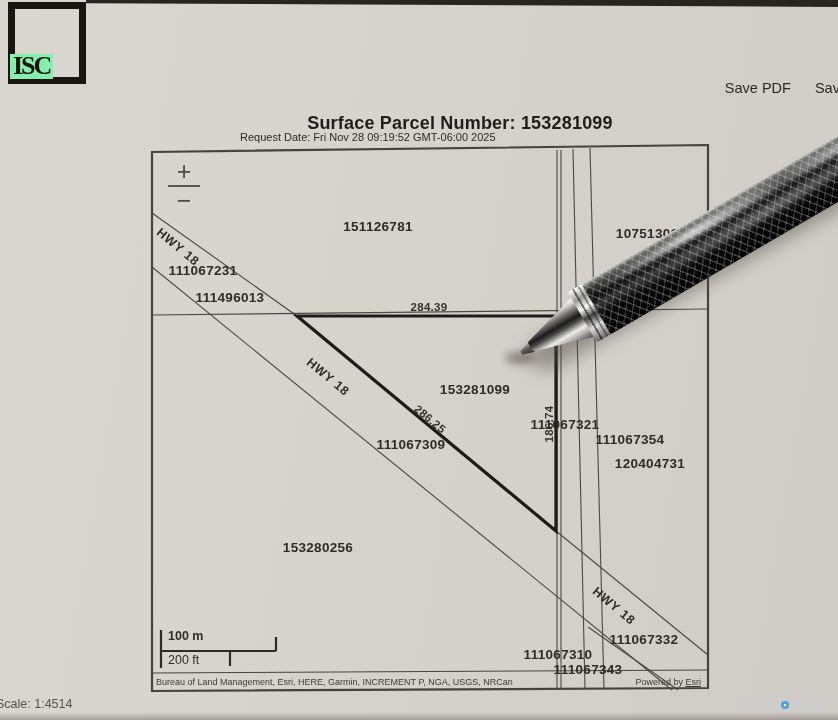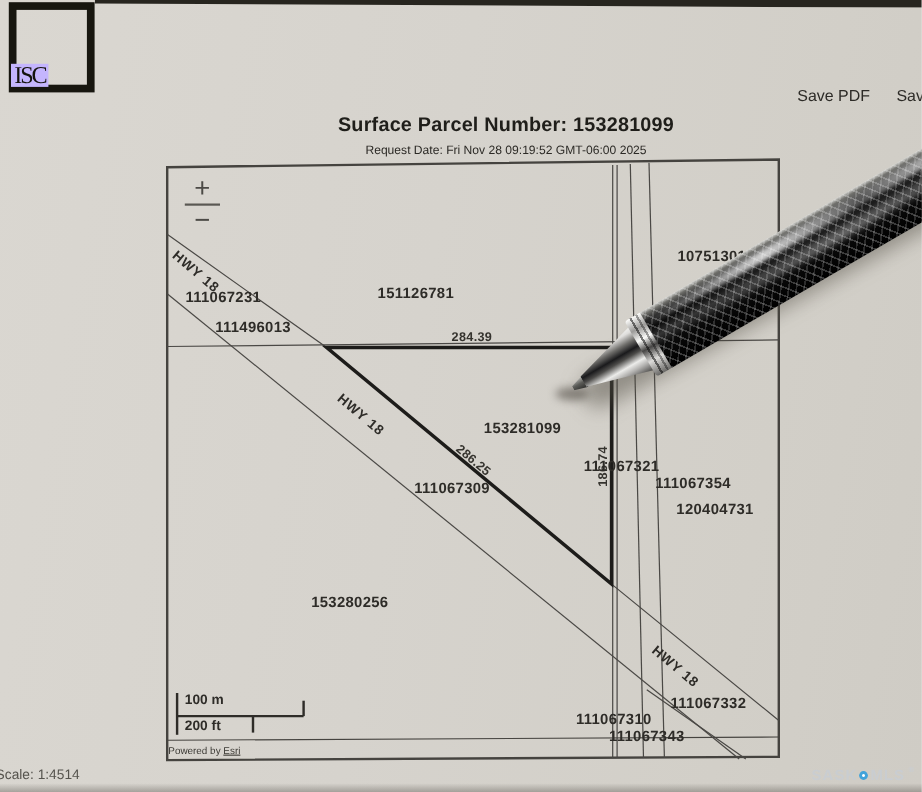--- a/index.html
+++ b/index.html
@@ -10,54 +10,54 @@
   }
   
   .top-strip{position:absolute;left:86px;top:0;width:752px;height:7px;background:#27251f;
     clip-path:polygon(0 0,100% 0,100% 100%,0 45%);z-index:5;}
   .bottom-fade{position:absolute;left:0;bottom:0;width:100%;height:8px;
     background:linear-gradient(to bottom,rgba(0,0,0,0),rgba(70,66,60,.35));z-index:5;}
 
   
   .logo{position:absolute;left:8px;top:2px;width:64px;height:68px;border:7px solid #17160f;z-index:6;}
   .logo-text{position:absolute;left:-5px;bottom:-2px;font-family:"Liberation Serif",serif;
-    font-weight:normal;font-size:22px;letter-spacing:-2px;color:#14130d;
-    background:#c4b5fd;padding:0 3px;line-height:.95;}
+    font-weight:bold;font-size:26px;letter-spacing:-2px;color:#14130d;
+    background:#86efac;padding:0 3px;line-height:.95;}
 
   
   .toolbar{position:absolute;right:0;top:80px;z-index:6;display:flex;gap:24px;}
   .tool-btn{font-size:14.5px;color:#2d2b27;cursor:pointer;white-space:nowrap;}
   .tool-btn:last-child{margin-right:-10px;}
 
-  .page-title{position:absolute;left:240px;top:103px;width:440px;text-align:center;
+  .page-title{position:absolute;left:240px;top:113px;width:440px;text-align:center;
     font-size:18px;font-weight:bold;color:#1f1e1a;letter-spacing:.2px;z-index:6;}
-  .req-date{position:absolute;left:240px;top:131px;width:440px;text-align:center;
+  .req-date{position:absolute;left:240px;top:131px;width:440px;text-align:left;
     font-size:11px;color:#2c2a26;z-index:6;}
 
   svg.map-lines{position:absolute;left:0;top:0;z-index:8;}
 
   
   .zoom-ctl{position:absolute;left:167px;top:160px;width:34px;height:58px;z-index:12;
     color:#4c4a46;text-align:center;}
   .zoom-btn{font-size:25px;line-height:22px;height:22px;cursor:pointer;font-weight:normal;}
   .zoom-div{border-top:2px solid #5a5853;width:32px;margin:3px auto 2px auto;}
 
   
   .map-label{position:absolute;white-space:nowrap;color:#2e2c28;z-index:10;}
   .map-label.parcel{font-size:13.5px;font-weight:bold;letter-spacing:.3px;}
   .map-label.dim{font-size:11.5px;font-weight:bold;letter-spacing:.3px;color:#35332e;}
   .map-label.hwy{font-size:12.5px;font-weight:bold;letter-spacing:.8px;}
 
   .scale-metric{position:absolute;left:168px;top:629px;font-size:12.5px;font-weight:bold;color:#2e2c28;z-index:10;}
-  .scale-imperial{position:absolute;left:168px;top:653px;font-size:12.5px;font-weight:bold;color:#2e2c28;z-index:10;text-align:center;}
+  .scale-imperial{position:absolute;left:168px;top:653px;font-size:12.5px;font-weight:normal;color:#2e2c28;z-index:10;text-align:center;}
 
   .attrib{position:absolute;left:153px;top:674px;width:554px;height:15px;z-index:10;
     display:flex;justify-content:space-between;align-items:center;font-size:9px;color:#3d3b36;}
   .attrib .src{padding-left:3px;}
-  .attrib .pow{padding-right:21px;}
+  .attrib .pow{padding-right:6px;}
   .attrib .pow u{text-decoration:underline;}
 
   .footer-scale{position:absolute;left:-4px;top:697px;font-size:12.5px;color:#55534d;z-index:6;}
   .watermark{position:absolute;right:6px;top:697px;z-index:6;font-size:13.5px;font-weight:bold;
     letter-spacing:1px;color:#c9cdd1;display:flex;align-items:center;gap:2px;}
   .wm-dot{width:8px;height:8px;border-radius:50%;display:inline-block;
     background:radial-gradient(circle at 50% 50%, #ffffff 0 15%, #41a3da 30% 100%);}
   .wm-reg{font-size:7px;vertical-align:super;color:#c9cdd1;margin-left:1px;align-self:flex-start;}
 
   
@@ -138,21 +138,21 @@
   <path d="M152,673 L708,670" stroke="#45433f" stroke-width="1" fill="none"></path>
 </svg>
 
 <div class="zoom-ctl">
   <div class="zoom-btn">+</div>
   <div class="zoom-div"></div>
   <div class="zoom-btn">−</div>
 </div>
 
 <div>
-    <div class="map-label parcel" style="left: 378px; top: 226px; transform: translate(-50%, -50%) rotate(0deg); margin-top: 40px;">151126781</div>
+    <div class="map-label parcel" style="left: 378px; top: 226px; transform: translate(-50%, -50%) rotate(0deg);">151126781</div>
     <div class="map-label parcel" style="left: 651px; top: 233px; transform: translate(-50%, -50%) rotate(0deg);">107513018</div>
     <div class="map-label hwy" style="left: 178px; top: 247px; transform: translate(-50%, -50%) rotate(40deg);">HWY 18</div>
     <div class="map-label parcel" style="left: 203px; top: 270px; transform: translate(-50%, -50%) rotate(0deg);">111067231</div>
     <div class="map-label parcel" style="left: 184px; top: 297px; transform: translate(-50%, -50%) rotate(0deg); margin-left: 46px;">111496013</div>
     <div class="map-label dim" style="left: 429px; top: 307px; transform: translate(-50%, -50%) rotate(0deg);">284.39</div>
     <div class="map-label hwy" style="left: 328px; top: 377px; transform: translate(-50%, -50%) rotate(40deg);">HWY 18</div>
     <div class="map-label parcel" style="left: 475px; top: 389px; transform: translate(-50%, -50%) rotate(0deg);">153281099</div>
     <div class="map-label dim" style="left: 430px; top: 419px; transform: translate(-50%, -50%) rotate(40deg);">286.25</div>
     <div class="map-label dim" style="left: 549px; top: 424px; transform: translate(-50%, -50%) rotate(-90deg);">186.74</div>
     <div class="map-label parcel" style="left: 565px; top: 424px; transform: translate(-50%, -50%) rotate(0deg);">111067321</div>
@@ -163,20 +163,21 @@
     <div class="map-label hwy" style="left: 614px; top: 606px; transform: translate(-50%, -50%) rotate(40deg);">HWY 18</div>
     <div class="map-label parcel" style="left: 644px; top: 639px; transform: translate(-50%, -50%) rotate(0deg);">111067332</div>
     <div class="map-label parcel" style="left: 558px; top: 654px; transform: translate(-50%, -50%) rotate(0deg);">111067310</div>
     <div class="map-label parcel" style="left: 588px; top: 669px; transform: translate(-50%, -50%) rotate(0deg);">111067343</div>
   </div>
 
 <div class="scale-metric">100 m</div>
 <div class="scale-imperial">200 ft</div>
 
 <div class="attrib">
+  <span class="src">Bureau of Land Management, Esri, HERE, Garmin, INCREMENT P, NGA, USGS, NRCan</span>
   <span class="pow"><span>Powered by </span><u>Esri</u></span>
 </div>
 
 <div class="footer-scale">Scale: 1:4514</div>
 
 <div class="watermark">
   <span>SASK</span>
   <span class="wm-dot"></span>
   <span>MLS</span>
   <span class="wm-reg">®</span>

